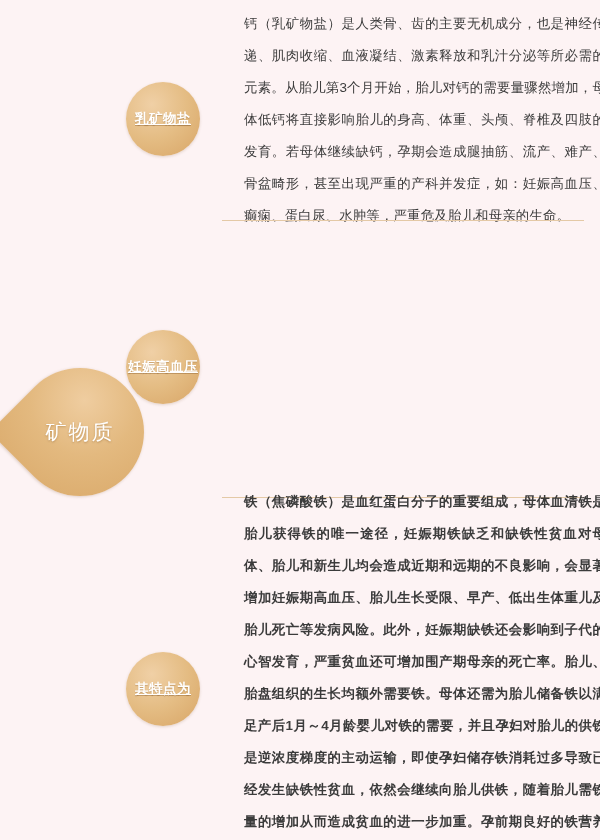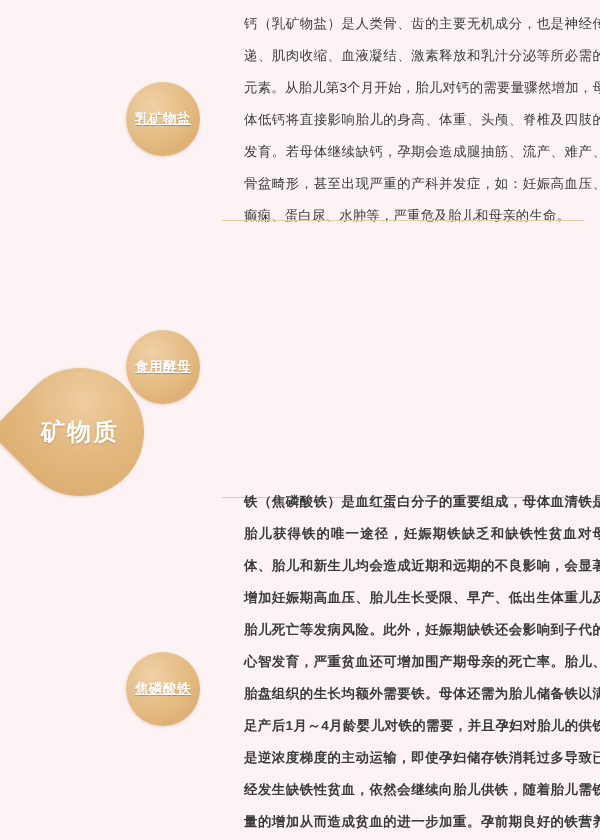--- a/index.html
+++ b/index.html
@@ -35,22 +35,22 @@
   .main-drop-label {
     position: absolute;
     left: 16px;
     top: 368px;
     width: 128px;
     height: 128px;
     display: flex;
     align-items: center;
     justify-content: center;
     color: #ffffff;
-    font-size: 24px;
-    font-weight: bold;
+    font-size: 21px;
+    font-weight: normal;
     letter-spacing: 2px;
     text-shadow: 0 1px 2px rgba(140, 95, 45, 0.45);
   }
   
   .badge {
     position: absolute;
     width: 74px;
     height: 74px;
     border-radius: 50%;
     display: flex;
@@ -108,22 +108,22 @@
 </style>
 </head>
 <body>
 
 <div class="page">
 
   <div class="main-drop"></div>
   <div class="main-drop-label">矿物质</div>
 
   <div class="badge badge-1">乳矿物盐</div>
-  <div class="badge badge-2">食用酵母</div>
-  <div class="badge badge-3">焦磷酸铁</div>
+  <div class="badge badge-2">妊娠高血压</div>
+  <div class="badge badge-3">其特点为</div>
 
   <div class="block block-1">钙（乳矿物盐）是人类骨、齿的主要无机成分，也是神经传递、肌肉收缩、血液凝结、激素释放和乳汁分泌等所必需的元素。从胎儿第3个月开始，胎儿对钙的需要量骤然增加，母体低钙将直接影响胎儿的身高、体重、头颅、脊椎及四肢的发育。若母体继续缺钙，孕期会造成腿抽筋、流产、难产、骨盆畸形，甚至出现严重的产科并发症，如：妊娠高血压、癫痫、蛋白尿、水肿等，严重危及胎儿和母亲的生命。</div>
   <div class="divider divider-1"></div>
 
   <div class="divider divider-2"></div>
 
   <div class="block block-3">铁（焦磷酸铁）是血红蛋白分子的重要组成，母体血清铁是胎儿获得铁的唯一途径，妊娠期铁缺乏和缺铁性贫血对母体、胎儿和新生儿均会造成近期和远期的不良影响，会显著增加妊娠期高血压、胎儿生长受限、早产、低出生体重儿及胎儿死亡等发病风险。此外，妊娠期缺铁还会影响到子代的心智发育，严重贫血还可增加围产期母亲的死亡率。胎儿、胎盘组织的生长均额外需要铁。母体还需为胎儿储备铁以满足产后1月～4月龄婴儿对铁的需要，并且孕妇对胎儿的供铁是逆浓度梯度的主动运输，即使孕妇储存铁消耗过多导致已经发生缺铁性贫血，依然会继续向胎儿供铁，随着胎儿需铁量的增加从而造成贫血的进一步加重。孕前期良好的铁营养是成功妊娠的必要条件，孕前缺铁易导致早产、孕期母体体重增长不足以及新生儿低出生体重。</div>
 
 </div>
 

